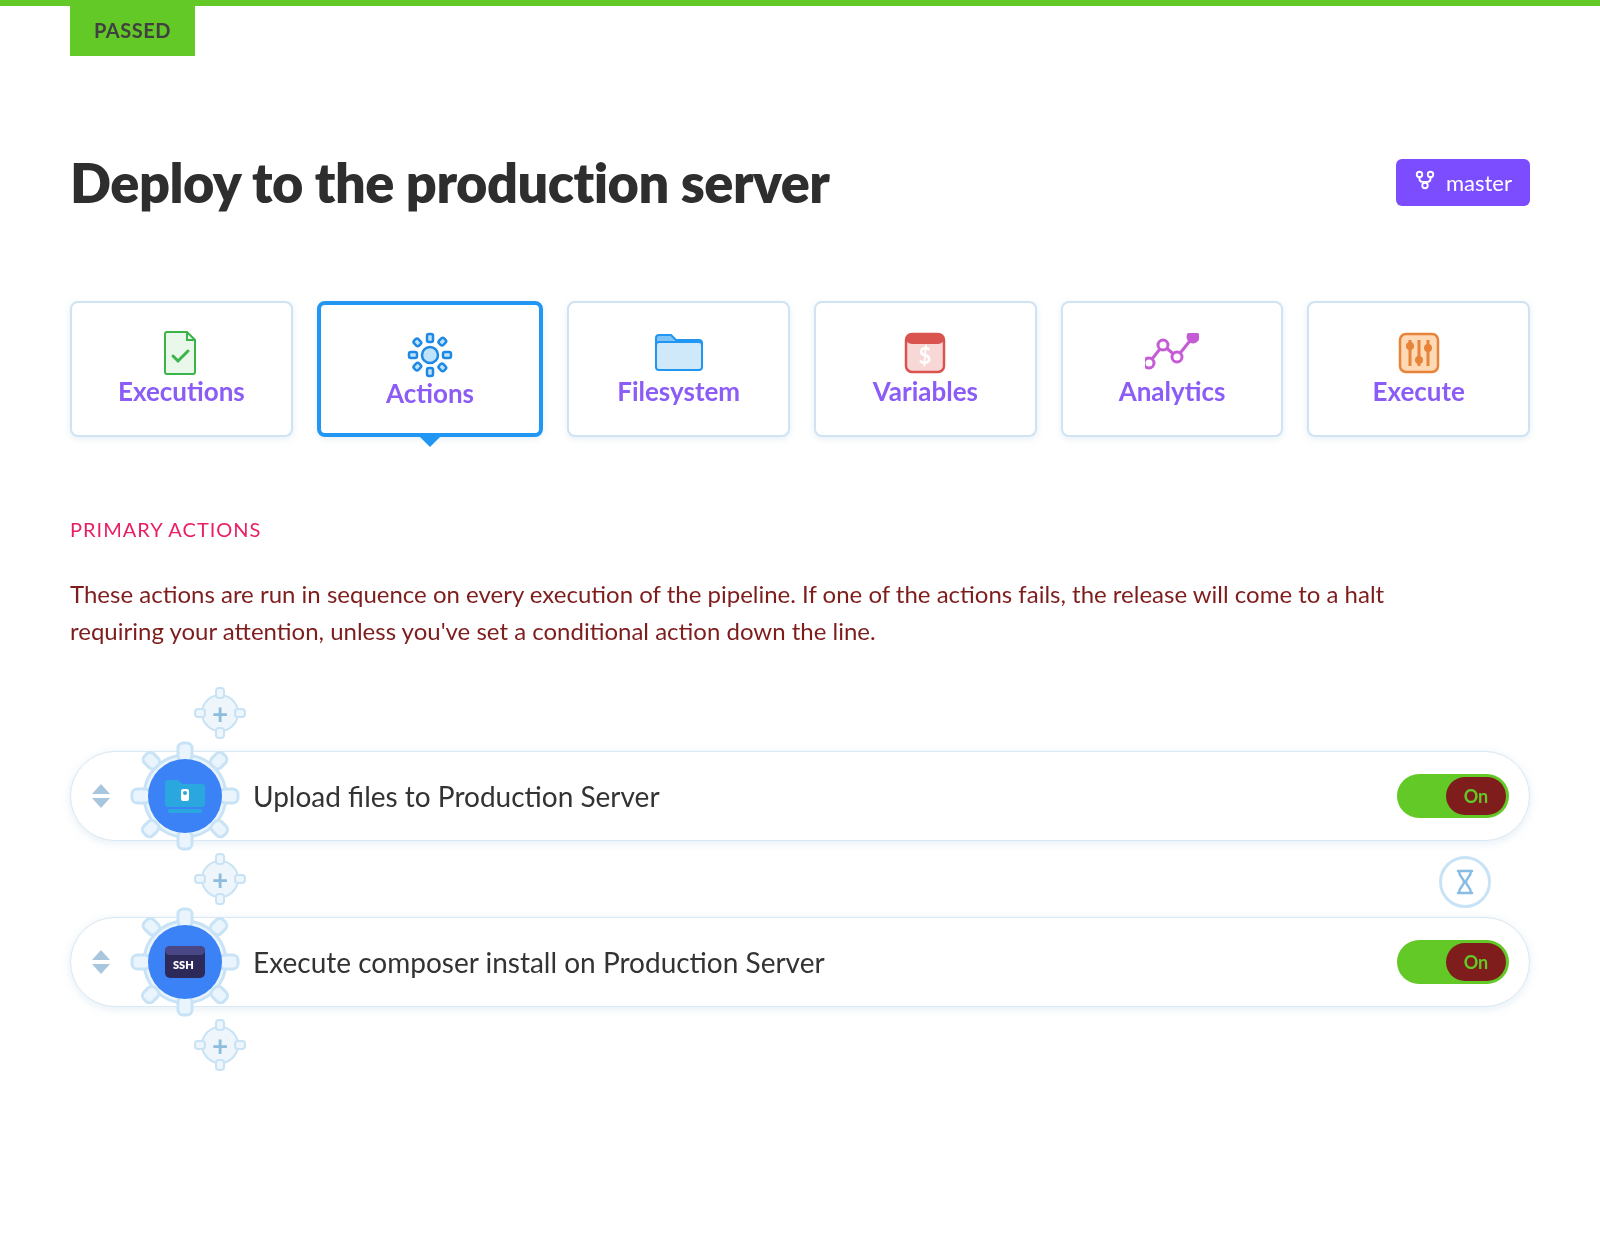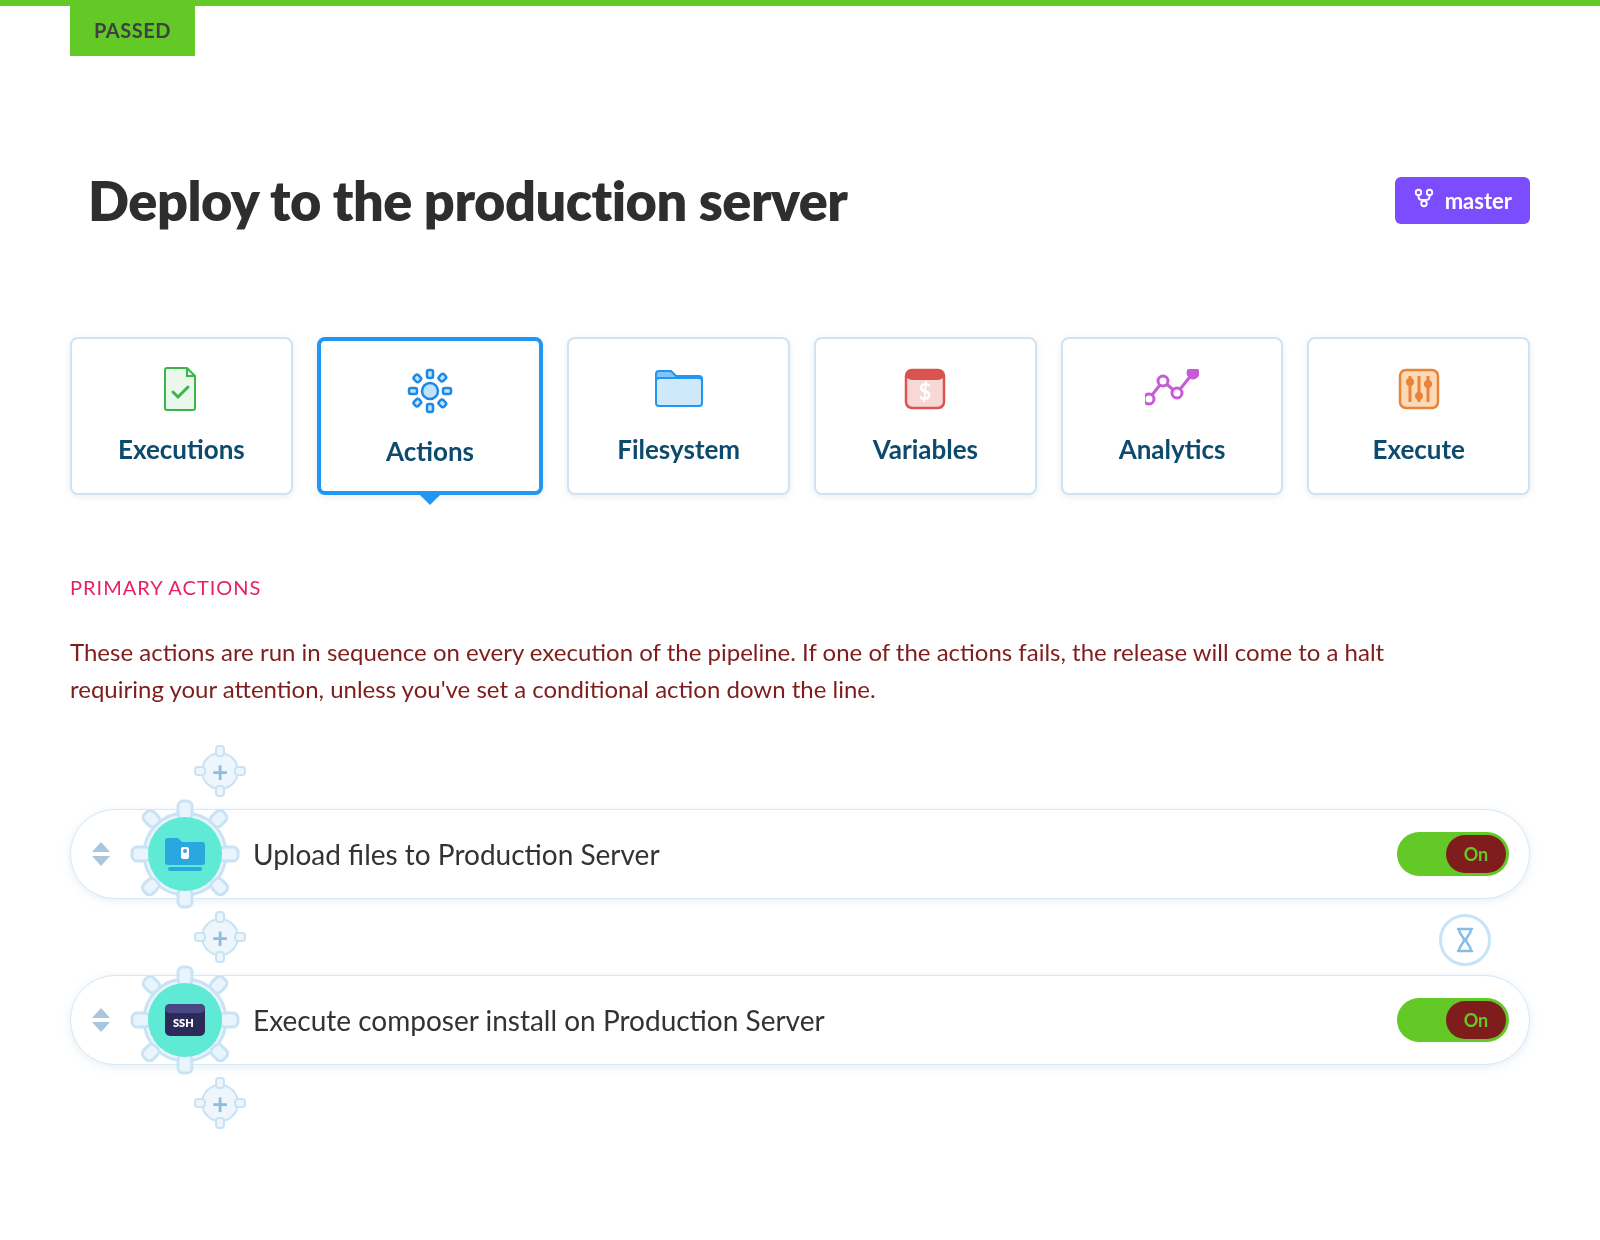--- a/index.html
+++ b/index.html
@@ -19,30 +19,30 @@
   *{box-sizing:border-box;font-family:Lato,"Helvetica Neue",Arial,sans-serif}
   html,body{margin:0;padding:0;background:#fff;color:var(--text)}
   body{width:1600px;min-height:1240px;position:relative}
 
   .topbar{height:6px;background:var(--green);width:100%}
   .status-badge{display:inline-block;background:var(--green);color:#404040;font-weight:700;
      letter-spacing:.5px;font-size:20px;padding:12px 24px 14px;margin-left:70px}
 
   .page{padding:60px 70px 0}
   .page-head{display:flex;align-items:center;gap:20px;margin-top:34px}
-  .page-title{font-size:54px;font-weight:800;color:#2e2e2e;margin:18px;flex:1;letter-spacing:-.5px}
+  .page-title{font-size:54px;font-weight:800;color:#2e2e2e;margin:0;flex:1;letter-spacing:-.5px}
   .branch-badge{background:var(--purple);color:#fff;border-radius:6px;
-     display:flex;align-items:center;gap:10px;padding:10px 18px;font-size:22px;font-weight:700}
+     display:flex;align-items:center;gap:10px;padding:10px 18px;font-size:22px;font-weight:400}
   .branch-badge svg{stroke:#fff}
 
   .tabs{display:flex;gap:24px;margin-top:86px}
   .tab{flex:1;border:2px solid var(--tab-border);border-radius:8px;background:#fff;
      padding:28px 10px 24px;text-align:center;cursor:pointer;position:relative;
      box-shadow:var(--shadow)}
-  .tab-label{font-size:26px;font-weight:700;color:#0c4a6e;margin-top:22px}
+  .tab-label{font-size:26px;font-weight:700;color:#8b5cf6;}
   .tab-icon{height:44px;display:flex;align-items:center;justify-content:center}
   .tab.active{border:4px solid var(--blue)}
   .tab.active::after{content:"";position:absolute;left:50%;bottom:-14px;transform:translateX(-50%);
      width:0;height:0;border-left:14px solid transparent;border-right:14px solid transparent;
      border-top:14px solid var(--blue)}
 
   .section-label{color:var(--pink);font-weight:400;letter-spacing:1px;font-size:20px;margin-top:80px}
   .section-desc{font-size:24px;line-height:1.55;color:#7f1d1d;margin-top:34px;max-width:1400px}
 
   .actions-area{margin-top:36px;position:relative}
@@ -54,21 +54,21 @@
      border-radius:55px;background:#fff;padding:0 20px 0 0;height:90px;margin:10px 0;
      box-shadow:0 2px 10px rgba(180,205,225,.35);position:relative}
   .drag-handle{width:60px;display:flex;flex-direction:column;align-items:center;gap:4px;
      color:#a8c6de;cursor:grab}
   .drag-handle .tri{width:0;height:0;border-left:9px solid transparent;border-right:9px solid transparent}
   .drag-handle .tri.up{border-bottom:10px solid #a8c6de}
   .drag-handle .tri.dn{border-top:10px solid #a8c6de}
 
   .action-icon-wrap{width:120px;height:120px;position:relative;display:flex;align-items:center;justify-content:center;
      margin-left:-6px}
-  .action-icon-inner{width:74px;height:74px;border-radius:50%;background:#5eead4;display:flex;
+  .action-icon-inner{width:74px;height:74px;border-radius:50%;background:#3b82f6;display:flex;
      align-items:center;justify-content:center;z-index:2}
 
   .action-title{font-size:28px;font-weight:400;color:#333;flex:1;padding-left:8px}
 
   .toggle{width:112px;height:44px;border-radius:30px;background:var(--green);position:relative;
      display:flex;align-items:center;cursor:pointer}
   .toggle .knob{position:absolute;right:3px;top:3px;width:60px;height:38px;border-radius:30px;
      background:#7f1d1d;display:flex;align-items:center;justify-content:center;color:var(--green);
      font-weight:700;font-size:18px}
 

